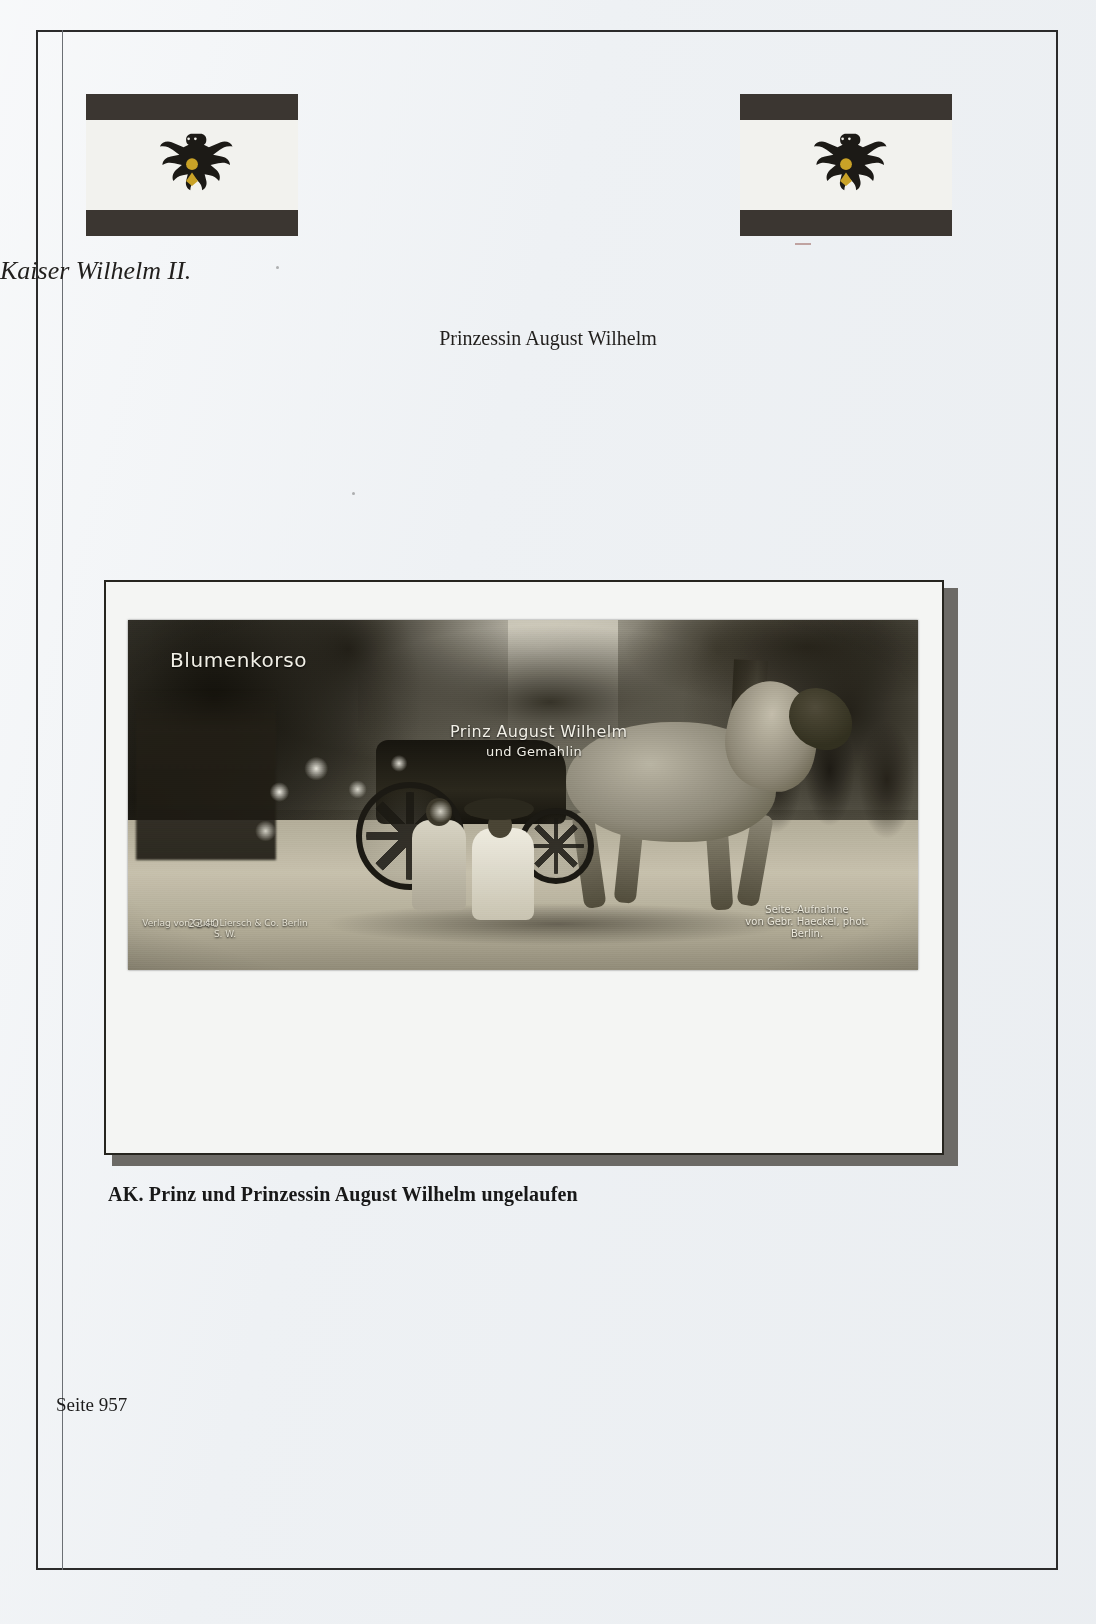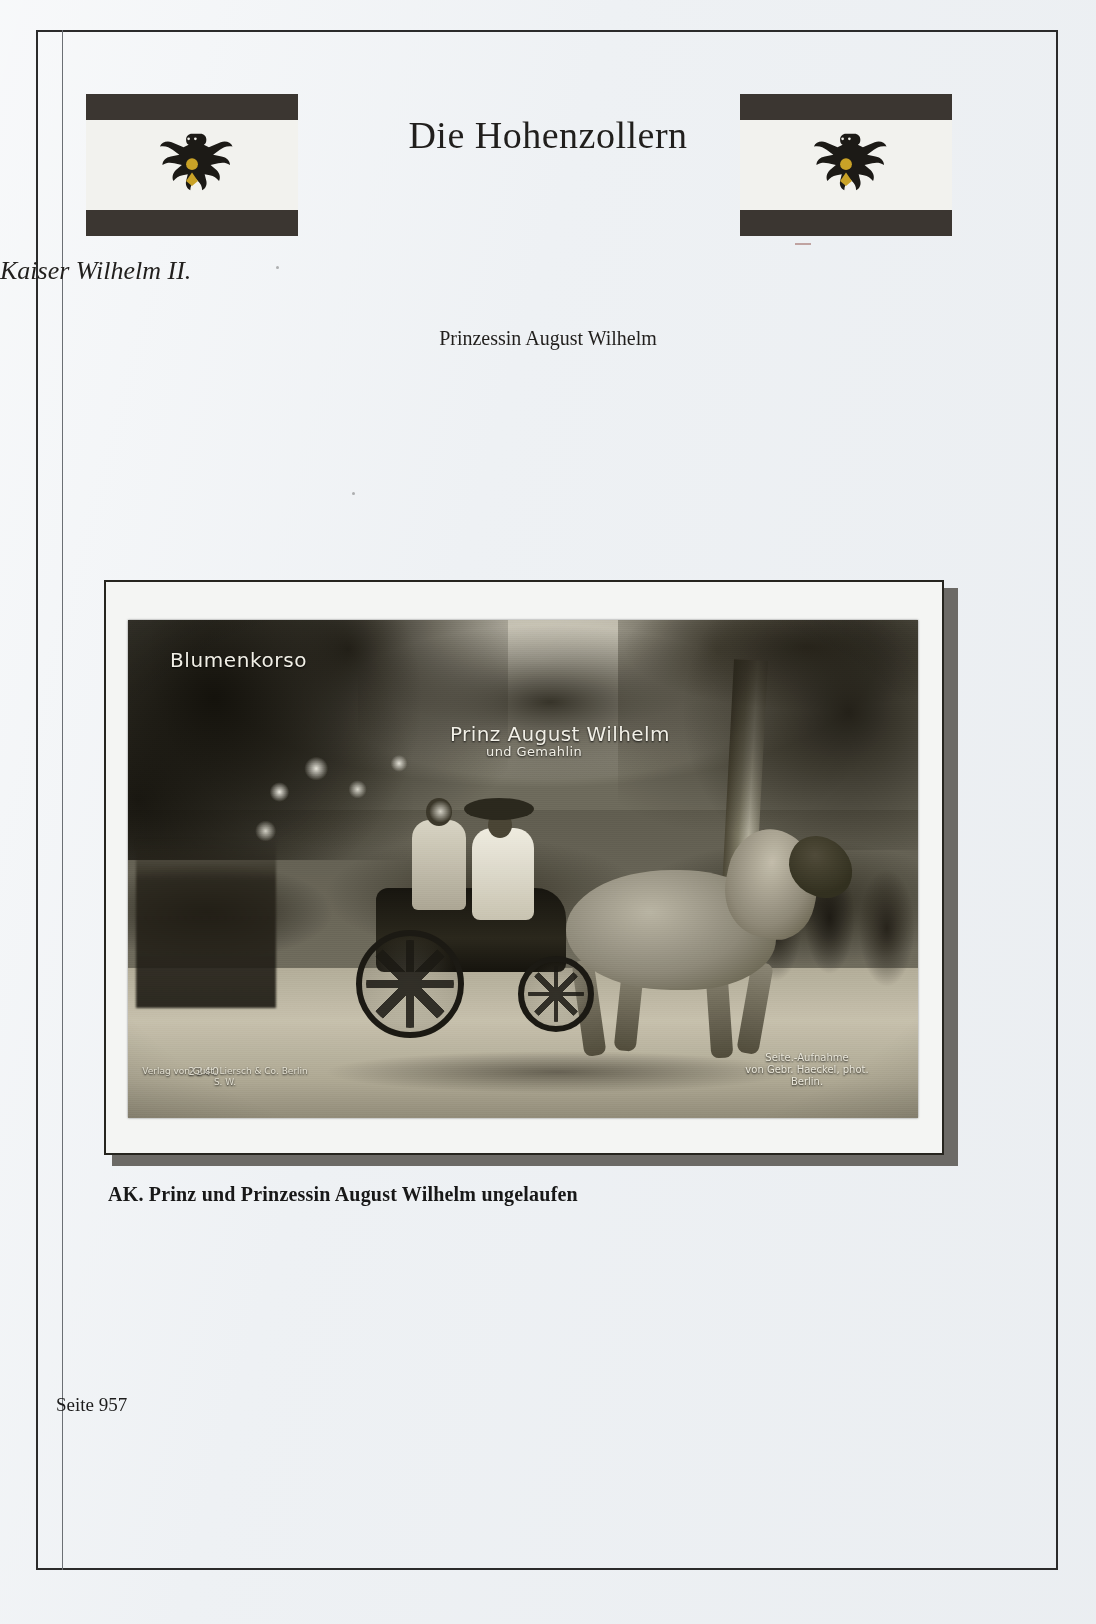--- a/index.html
+++ b/index.html
@@ -117,21 +117,21 @@
     height: 575px;
     background: #f4f5f3;
     border: 2px solid #26251f;
     box-sizing: border-box;
   }
   .postcard {
     position: absolute;
     left: 128px;
     top: 620px;
     width: 790px;
-    height: 498px;
+    height: 350px;
     overflow: hidden;
     background: #262219;
     box-shadow: 0 0 2px rgba(0,0,0,0.5);
   }
 
   
   .sky {
     position: absolute; inset: 0;
     background:
       radial-gradient(ellipse 420px 160px at 52% 8%, #d6d2c4 0%, #b6b2a3 45%, #6d6a5c 80%),
@@ -349,21 +349,21 @@
     text-shadow: 0 1px 2px rgba(0,0,0,0.85);
     white-space: nowrap;
   }
   .cap-blumenkorso {
     left: 42px; top: 28px;
     font-size: 20px;
     letter-spacing: 0.6px;
   }
   .cap-prinz {
     left: 322px; top: 102px;
-    font-size: 20px;
+    font-size: 16px;
     letter-spacing: 0.4px;
   }
   .cap-gemahlin {
     left: 358px; top: 124px;
     font-size: 13px;
     letter-spacing: 0.4px;
   }
   .cap-number {
     left: 60px; bottom: 40px;
     font-size: 11px;
@@ -462,21 +462,20 @@
         <circle cx="46" cy="14" r="1.6"></circle>
         <circle cx="54" cy="14" r="1.6"></circle>
       </g>
     </svg>
   </div>
 
   <div class="stray-mark"></div>
   <div class="speck" style="left:276px; top:266px;"></div>
   <div class="speck" style="left:352px; top:492px;"></div>
 
-  <div class="main-title">Die Hohenzollern</div>
   <div class="subtitle-1">Kaiser Wilhelm II.</div>
   <div class="subtitle-2">Prinzessin August Wilhelm</div>
 
   <div class="card-shadow"></div>
   <div class="card-mount"></div>
 
   <div class="postcard">
     <div class="sky"></div>
     <div class="hedge"></div>
     <div class="trunk"></div>

